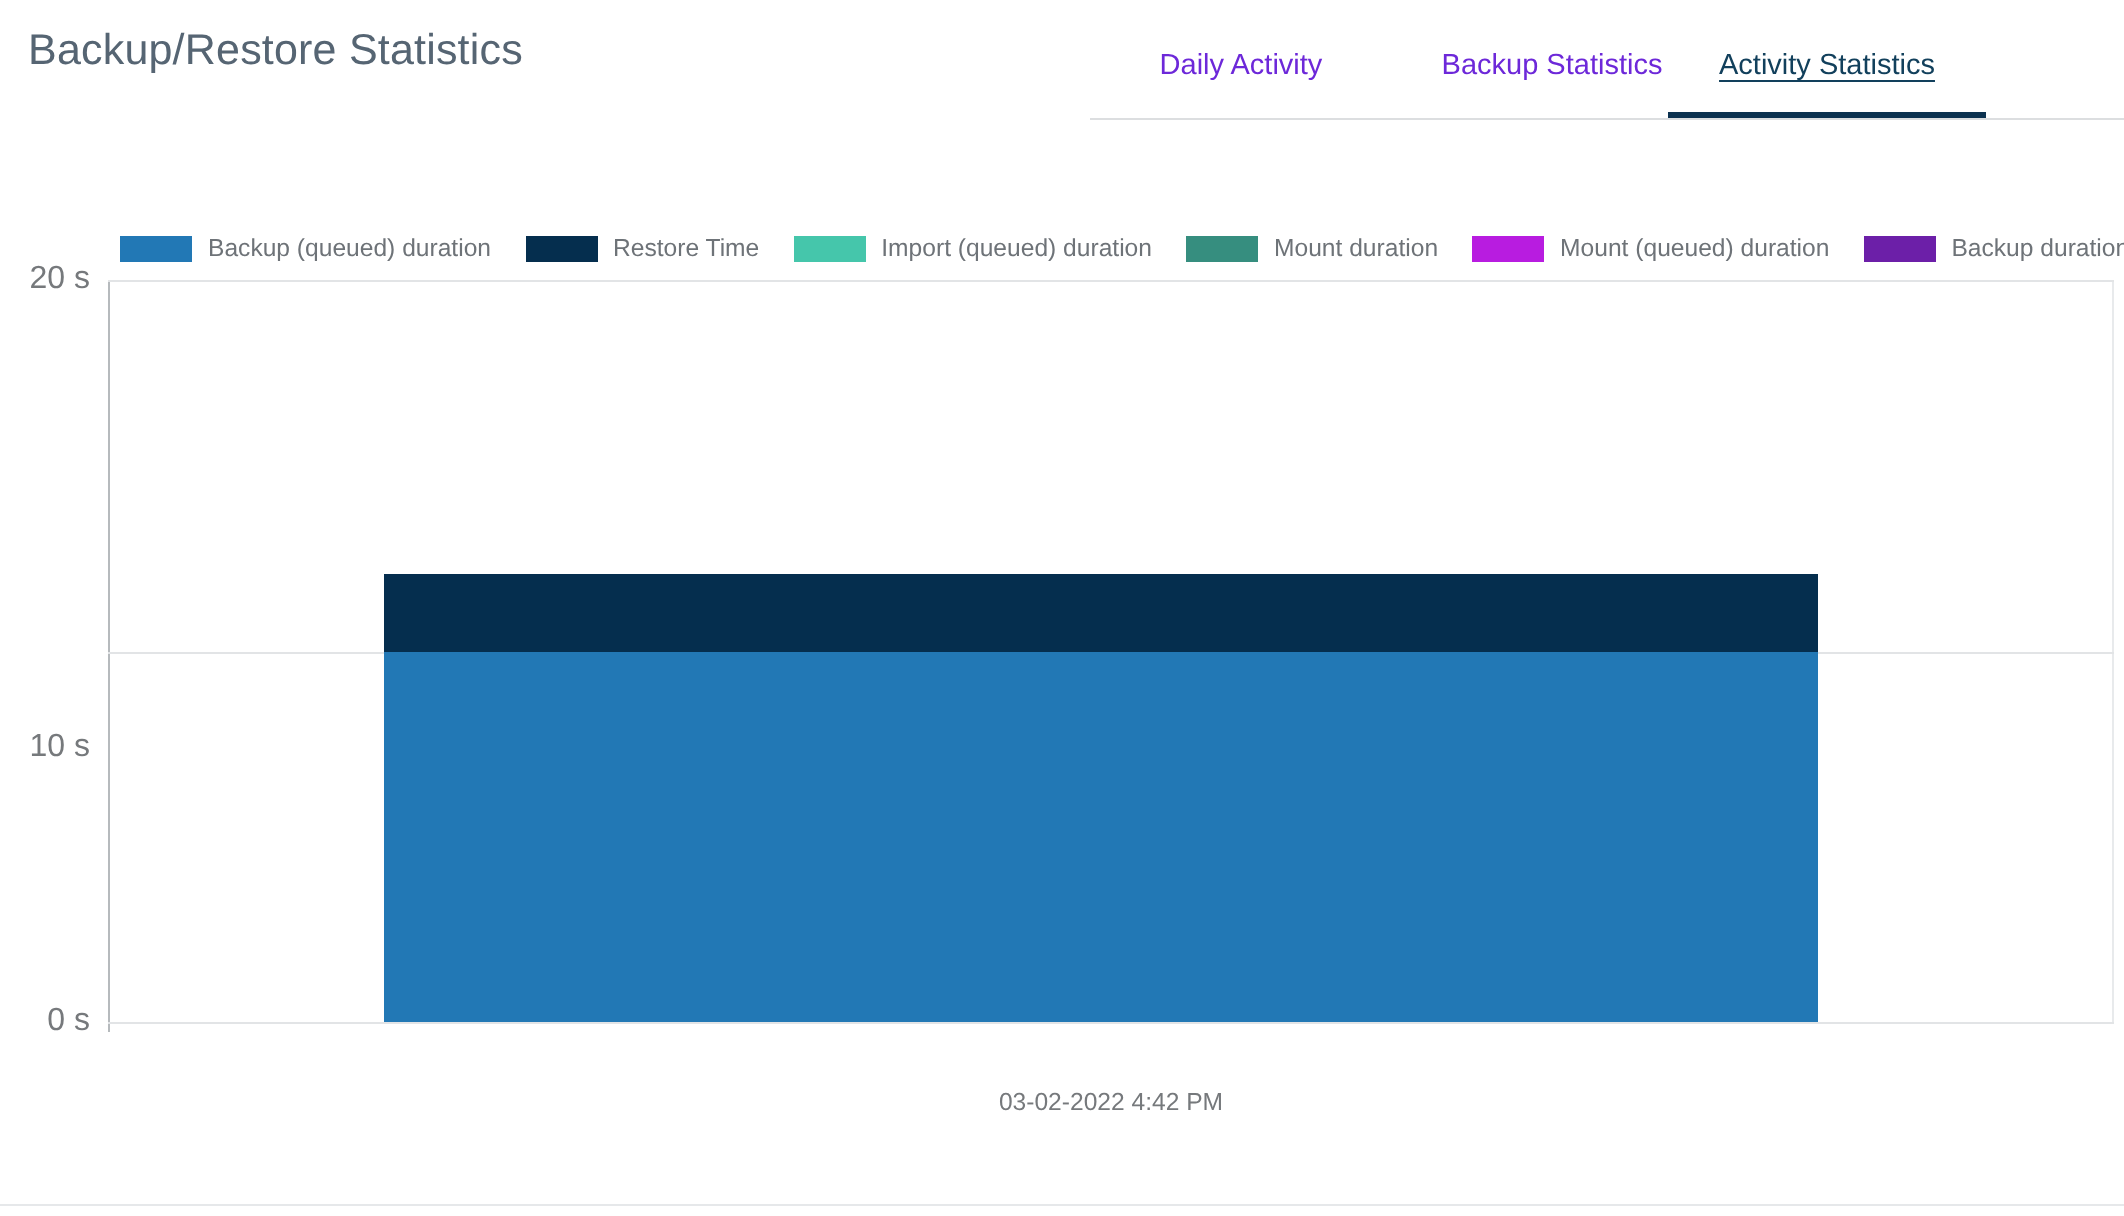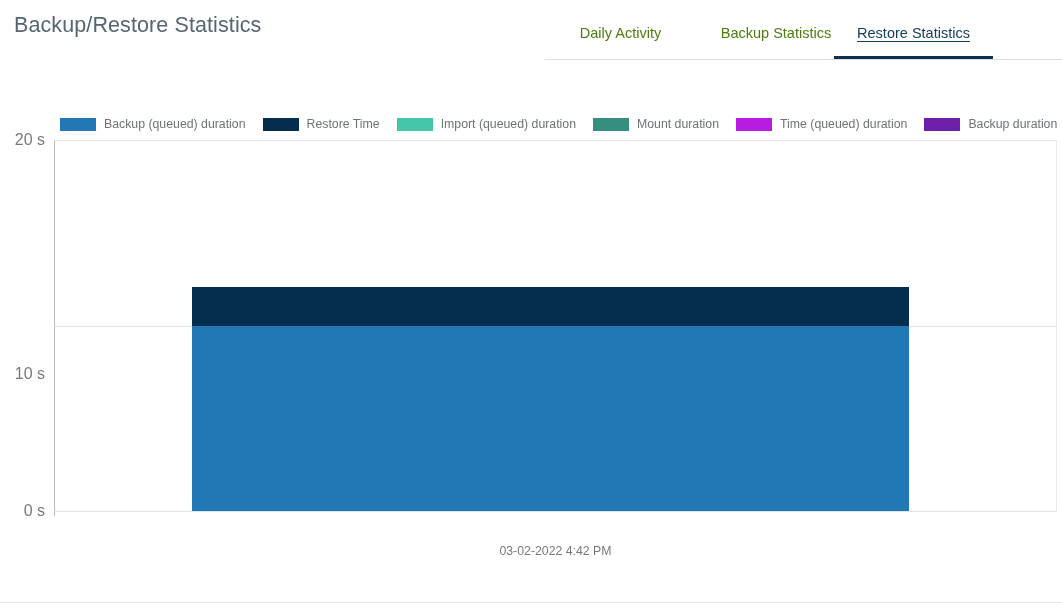--- a/index.html
+++ b/index.html
@@ -43,21 +43,21 @@
   .tab {
     position: absolute;
     bottom: 0;
     height: 60px;
     display: flex;
     align-items: flex-start;
     justify-content: center;
     padding-top: 26px;
     box-sizing: border-box;
     font-size: 14.5px;
-    color: #4d7c0f;
+    color: #6d28d9;
     cursor: pointer;
     white-space: nowrap;
   }
   .tab-0 { left: 10px;  width: 131px; }
   .tab-1 { left: 151px; width: 160px; }
   .tab-2 { left: 289px; width: 159px; }
   .tab.active {
     color: #12405c;
     text-decoration: underline;
     text-underline-offset: 3px;
@@ -179,21 +179,21 @@
   <div class="page-title">Backup/Restore Statistics</div>
 
   <div class="tabs">
     <div class="tab tab-0">
       <span>Daily Activity</span>
     </div>
     <div class="tab tab-1">
       <span>Backup Statistics</span>
     </div>
     <div class="tab tab-2 active">
-      <span>Restore Statistics</span>
+      <span>Activity Statistics</span>
     </div>
   </div>
 </div>
 
 <div class="legend">
   <div class="legend-item">
     <span class="legend-swatch" style="background: rgb(34, 120, 181);"></span>
     <span class="legend-label">Backup (queued) duration</span>
   </div>
   <div class="legend-item">
@@ -203,21 +203,21 @@
   <div class="legend-item">
     <span class="legend-swatch" style="background: rgb(69, 198, 171);"></span>
     <span class="legend-label">Import (queued) duration</span>
   </div>
   <div class="legend-item">
     <span class="legend-swatch" style="background: rgb(54, 142, 127);"></span>
     <span class="legend-label">Mount duration</span>
   </div>
   <div class="legend-item">
     <span class="legend-swatch" style="background: rgb(184, 28, 224);"></span>
-    <span class="legend-label">Time (queued) duration</span>
+    <span class="legend-label">Mount (queued) duration</span>
   </div>
   <div class="legend-item">
     <span class="legend-swatch" style="background: rgb(108, 31, 168);"></span>
     <span class="legend-label">Backup duration</span>
   </div>
 </div>
 
 <div class="chart">
   <div class="axis-y"></div>
   <div class="axis-right"></div>

